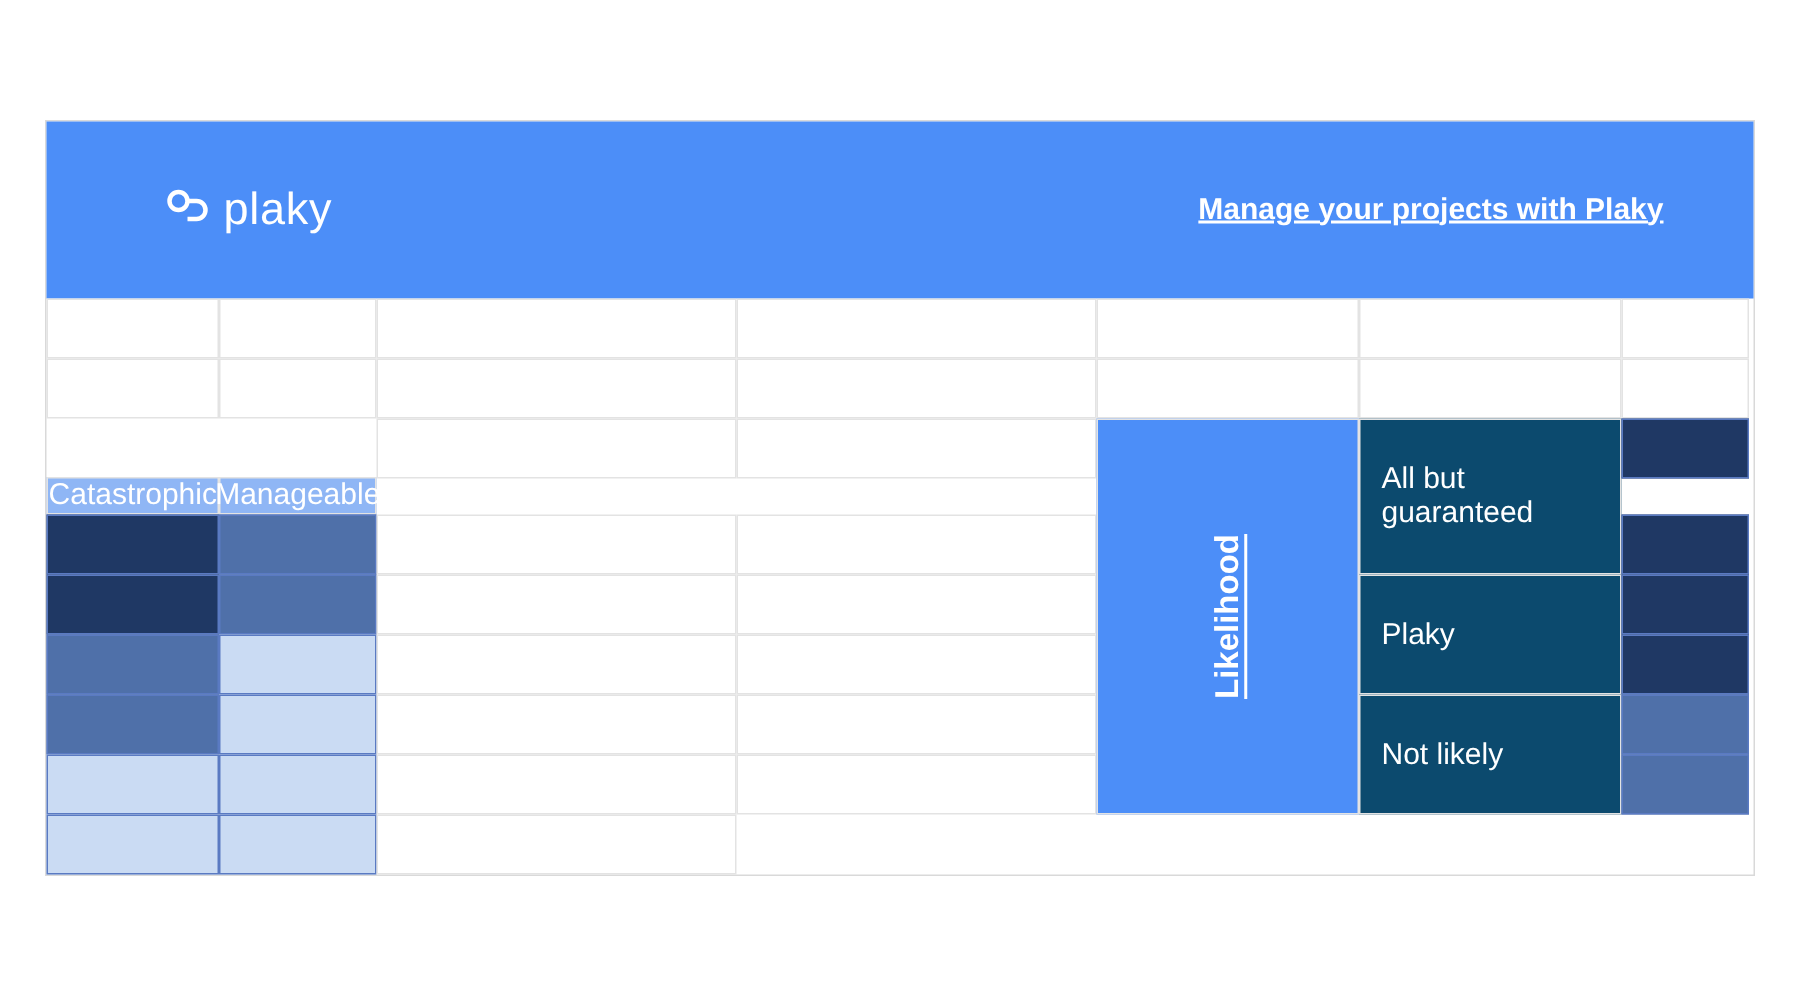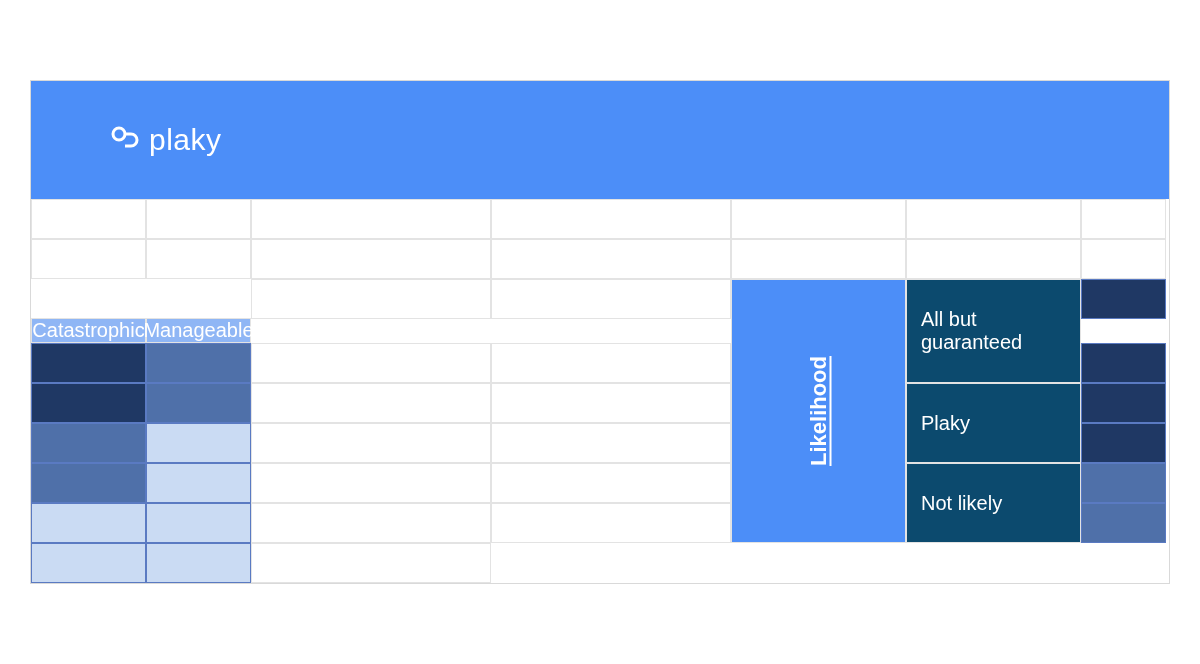--- a/index.html
+++ b/index.html
@@ -103,20 +103,21 @@
   <div class="banner">
     <div class="logo-wrap">
       <span class="logo-icon">
         <svg width="28" height="28" viewBox="0 0 28 28" fill="none">
           <circle cx="8" cy="8" r="6" stroke="#fff" stroke-width="3"></circle>
           <path d="M14 8 h6 a6 6 0 0 1 6 6 v0 a6 6 0 0 1 -6 6 h-6" stroke="#fff" stroke-width="3" fill="none"></path>
         </svg>
       </span>
       <span class="logo-text">plaky</span>
     </div>
+    <a class="banner-link">Manage your projects with Plaky</a>
   </div>
 
   <div class="grid">
 
     <div class="cell"></div>
     <div class="cell"></div>
     <div class="cell"></div>
     <div class="cell"></div>
     <div class="cell"></div>
     <div class="cell"></div>

